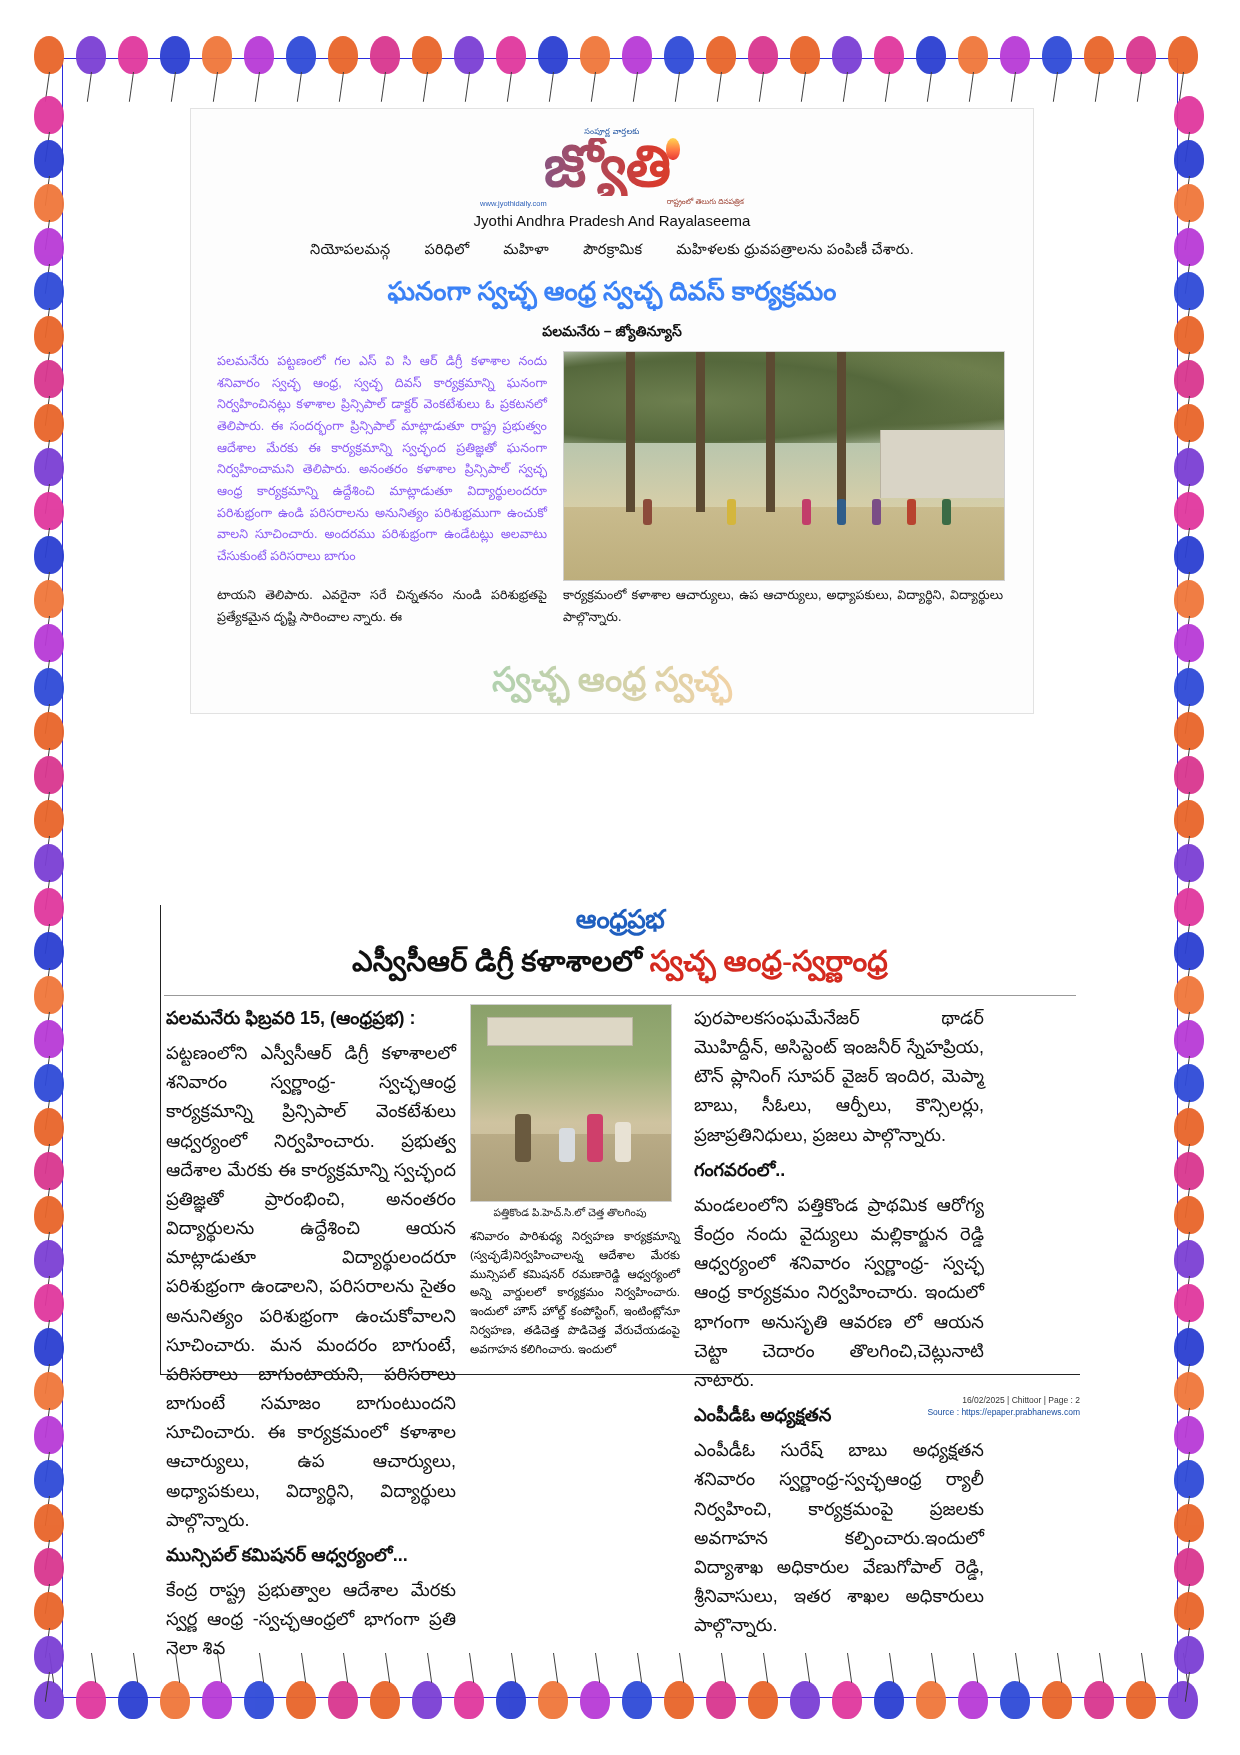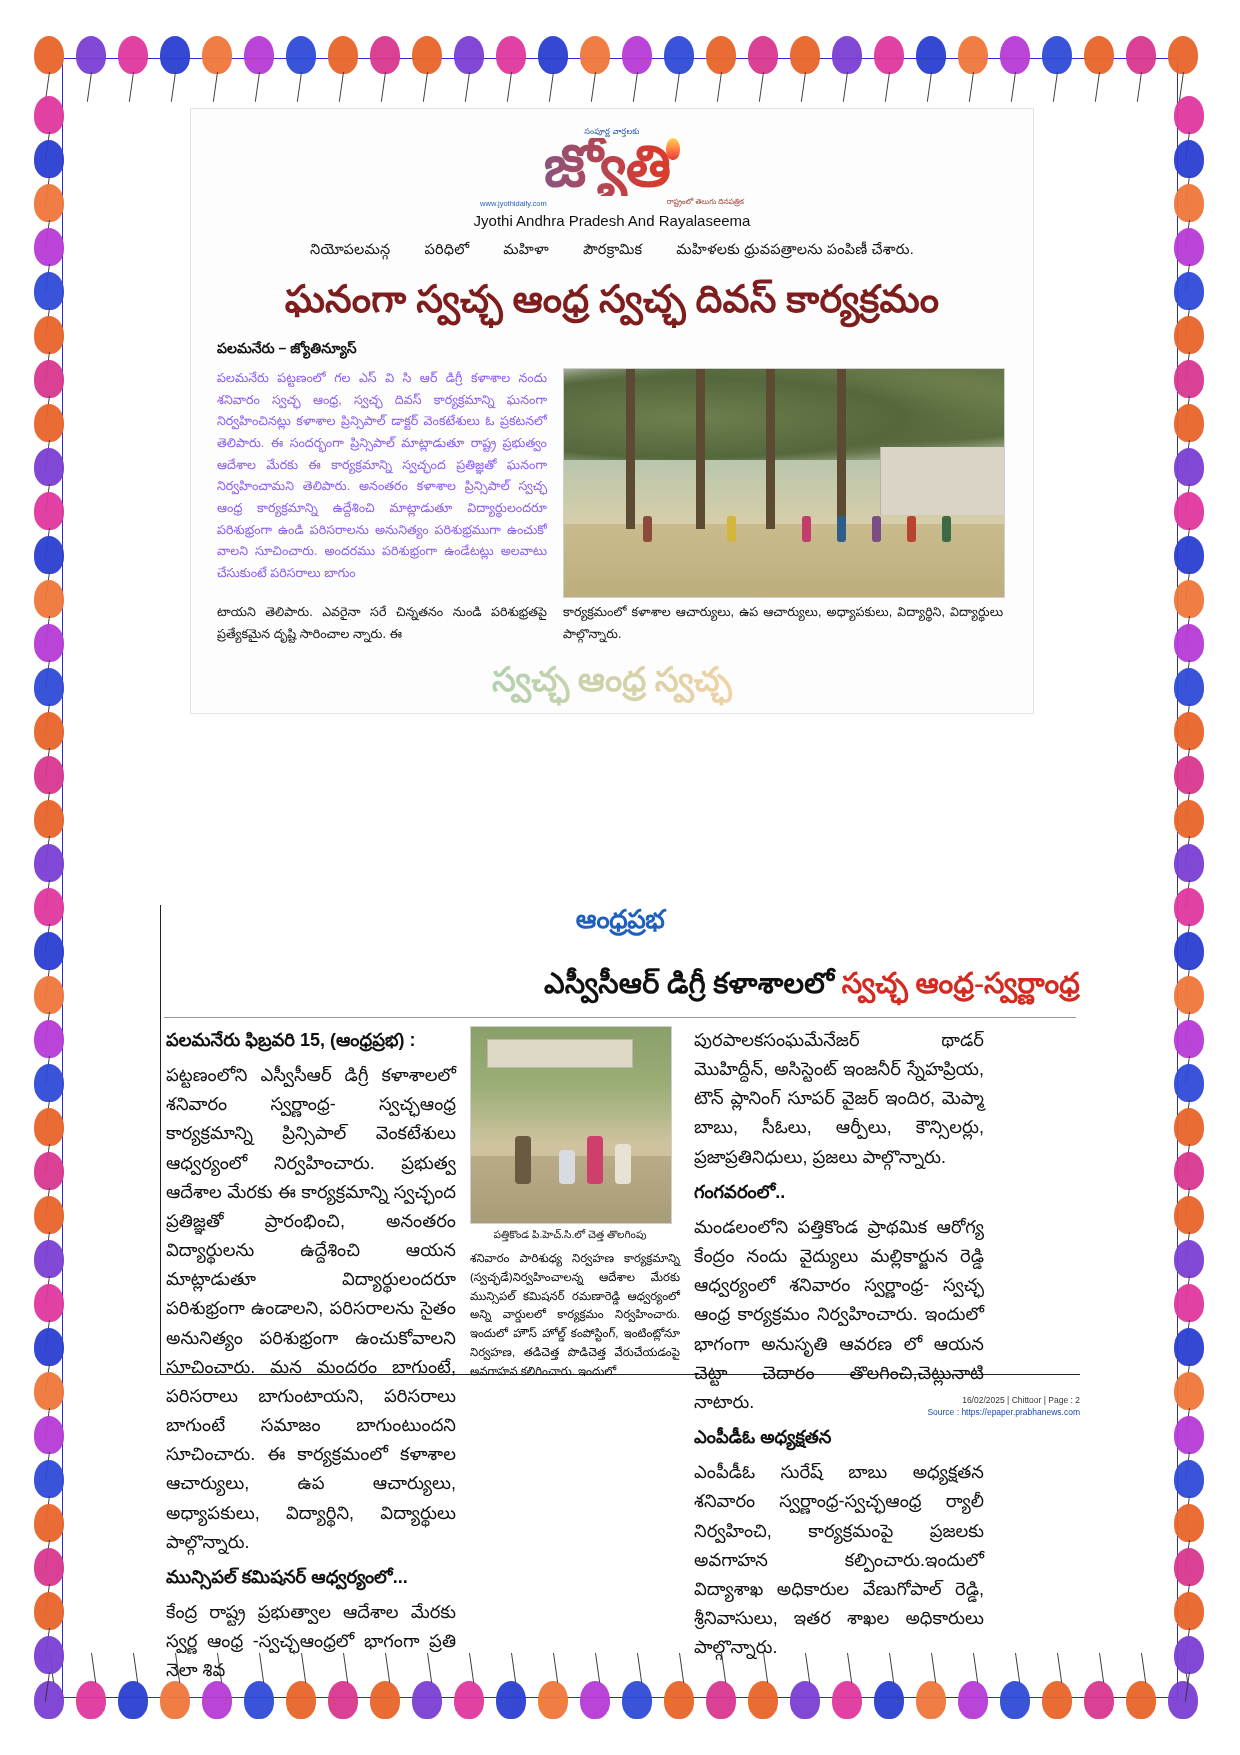--- a/index.html
+++ b/index.html
@@ -134,29 +134,29 @@
     display: flex;
     justify-content: center;
     gap: 34px;
     font-size: 14.5px;
     color: #111;
     margin-top: 12px;
     letter-spacing: .2px;
   }
   .headline1 {
     text-align: center;
-    font-size: 38px;
+    font-size: 26px;
     font-weight: bold;
-    color: #7f1d1d;
+    color: #3b82f6;
     margin-top: 16px;
     letter-spacing: .2px;
     font-family: "Liberation Serif", serif;
   }
   .byline1 {
-    text-align: left;
+    text-align: center;
     font-size: 14px;
     color: #111;
     margin-top: 10px;
     font-weight: bold;
   }
   .cols1 {
     display: flex;
     gap: 16px;
     margin-top: 8px;
   }
@@ -254,24 +254,24 @@
   }
   .ap-logo {
     text-align: center;
     font-family: "Liberation Serif", serif;
     font-size: 26px;
     font-weight: bold;
     color: #1f5fbf;
     letter-spacing: -.5px;
   }
   .headline2 {
-    text-align: right;
+    text-align: center;
     font-size: 29px;
     font-weight: bold;
-    margin-top: 26px;
+    margin-top: 4px;
     font-family: "Liberation Serif", serif;
     letter-spacing: .2px;
   }
   .headline2 .black { color: #111; }
   .headline2 .red { color: #d42a1f; }
   .rule2 {
     border: 0;
     border-top: 1px solid #999;
     margin: 10px 4px 8px 4px;
   }

